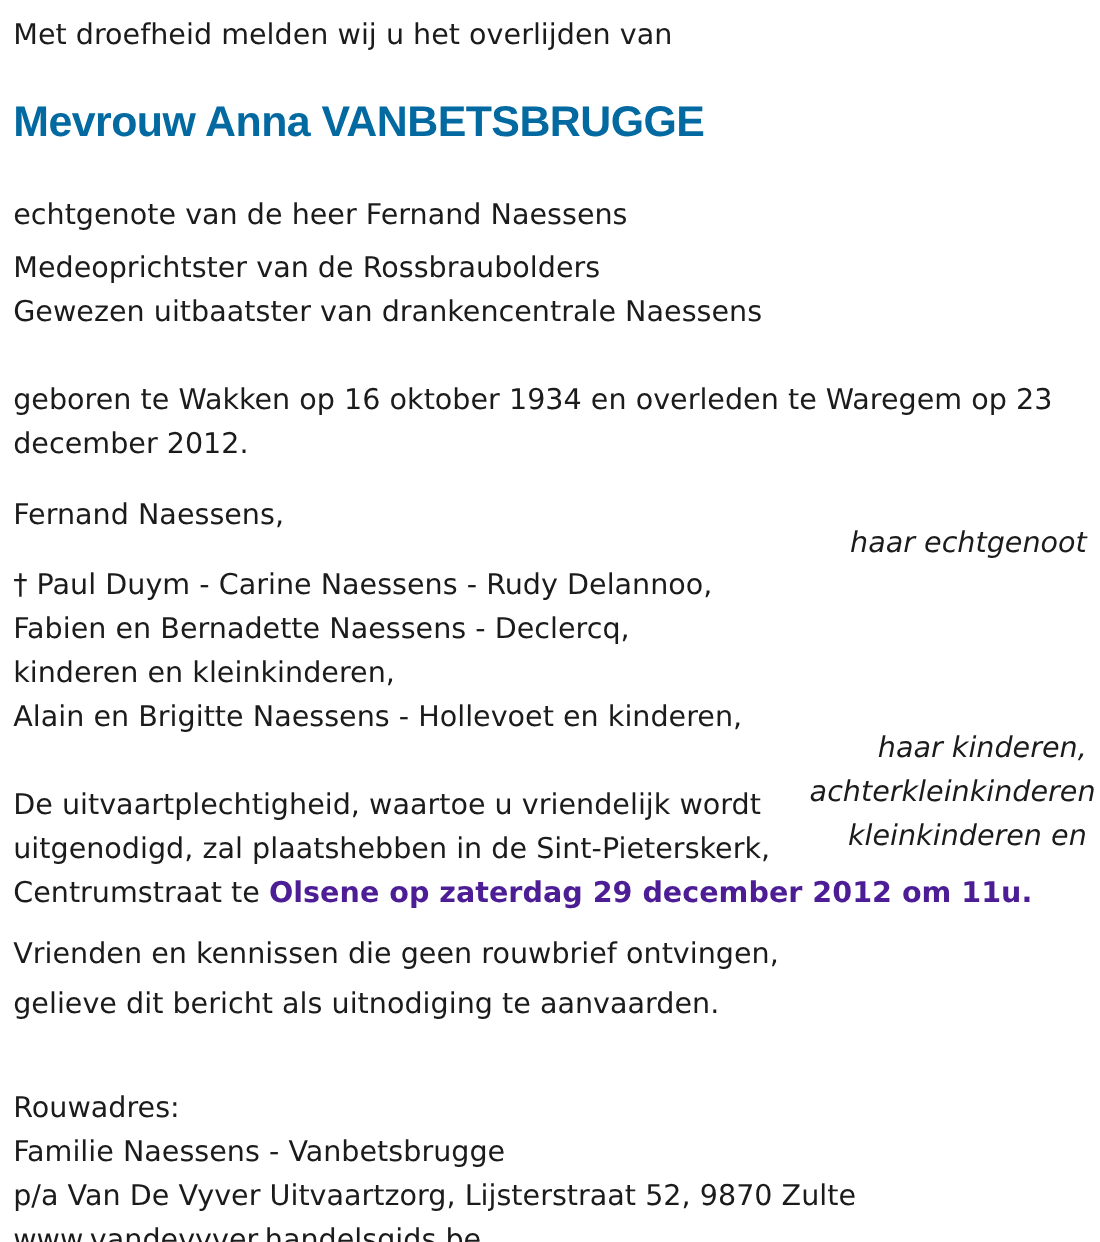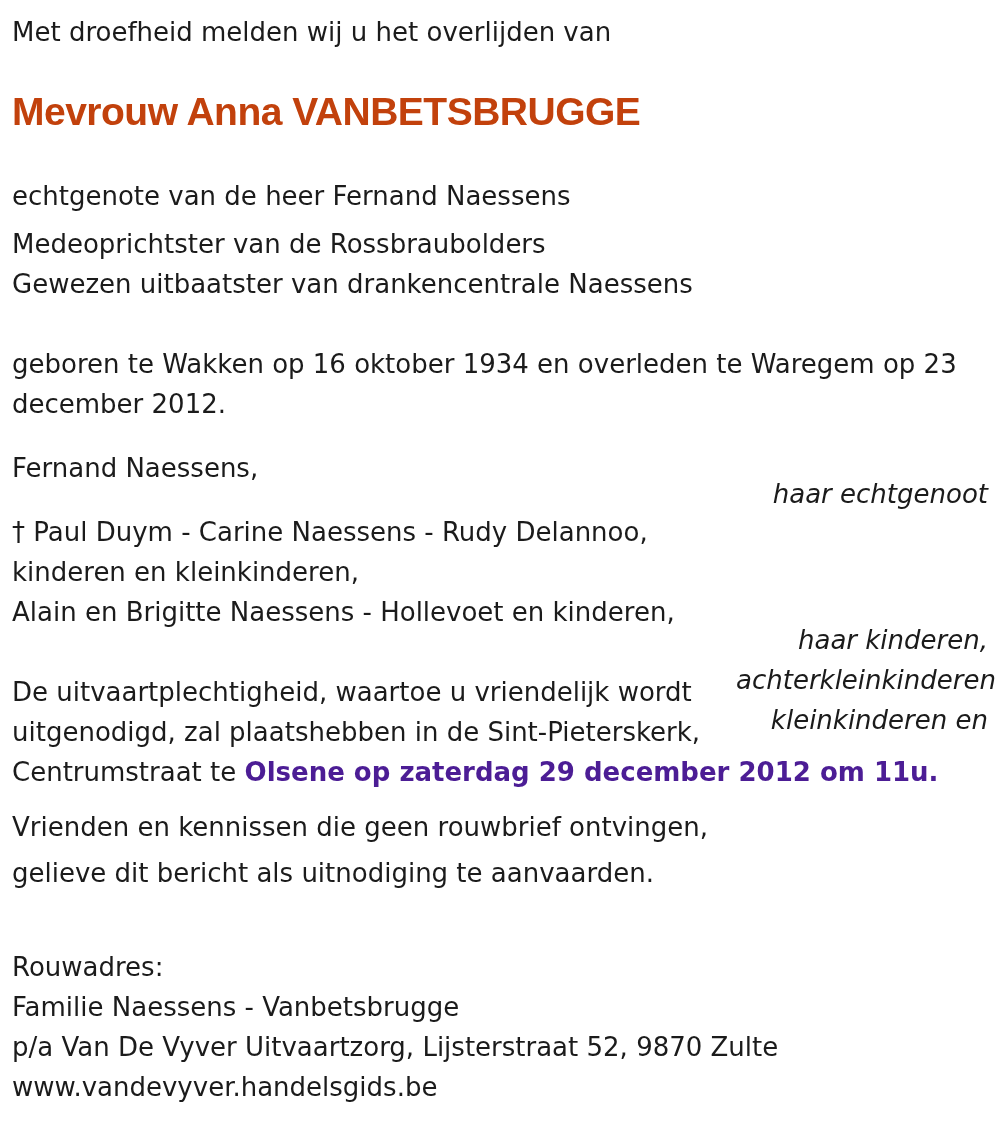--- a/index.html
+++ b/index.html
@@ -16,21 +16,21 @@
     overflow: hidden;
   }
   p, h1 { margin: 0; padding: 0; }
   .intro        { }
   .deceased-name {
     font-family: "Liberation Sans", "DejaVu Sans", sans-serif;
     font-weight: bold;
     font-size: 39px;
     line-height: 48px;
     letter-spacing: -0.5px;
-    color: #c2410c;
+    color: #0369a1;
     margin-top: 36px;
   }
   .spouse       { margin-top: 40px; }
   .roles        { margin-top: 8px; }
   .birth-death  { margin-top: 40px; max-width: 975px; }
   .husband      { margin-top: 24px; }
   .relation-single {
     text-align: right;
     font-style: italic;
     line-height: 20px;
@@ -68,20 +68,21 @@
 </div>
 
 <p class="birth-death">geboren te Wakken op 16 oktober 1934 en overleden te Waregem op 23 december 2012.</p>
 
 <p class="husband">Fernand Naessens,</p>
 
 <p class="relation-single">haar echtgenoot</p>
 
 <div class="family">
   <p>† Paul Duym - Carine Naessens - Rudy Delannoo,</p>
+  <p>Fabien en Bernadette Naessens - Declercq,</p>
   <p>kinderen en kleinkinderen,</p>
   <p>Alain en Brigitte Naessens - Hollevoet en kinderen,</p>
 </div>
 
 <div class="relation-block">
   <p>haar kinderen,</p>
   <p>achterkleinkinderen</p>
   <p>kleinkinderen en</p>
 </div>
 

